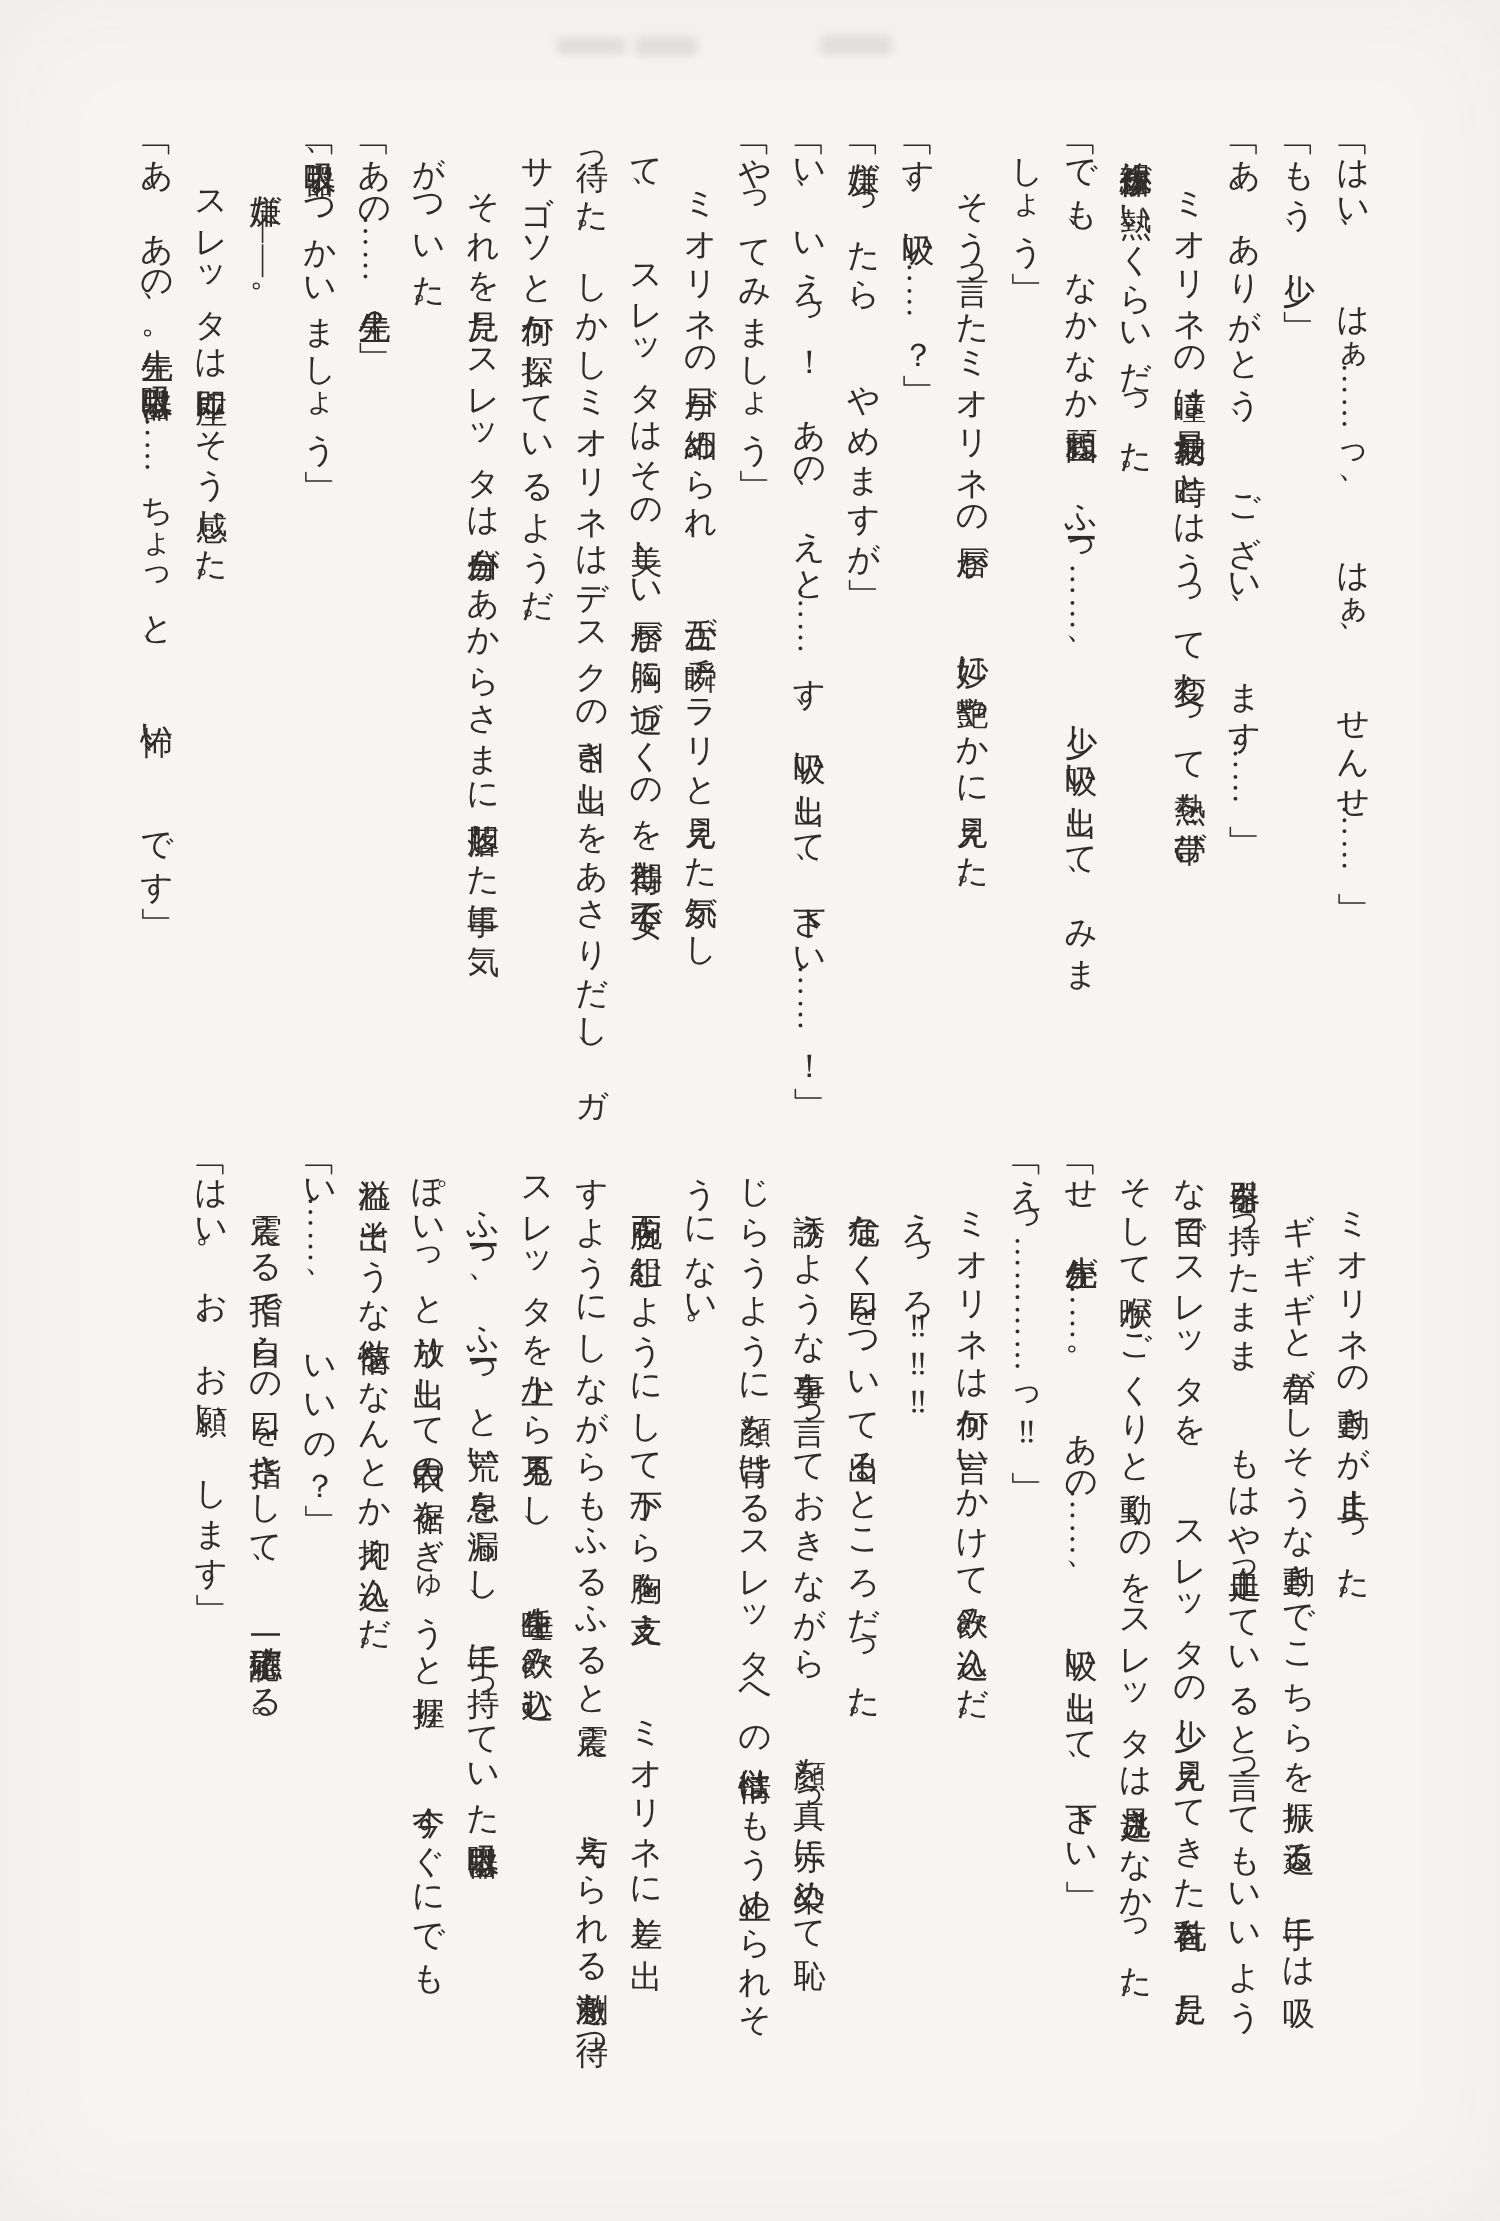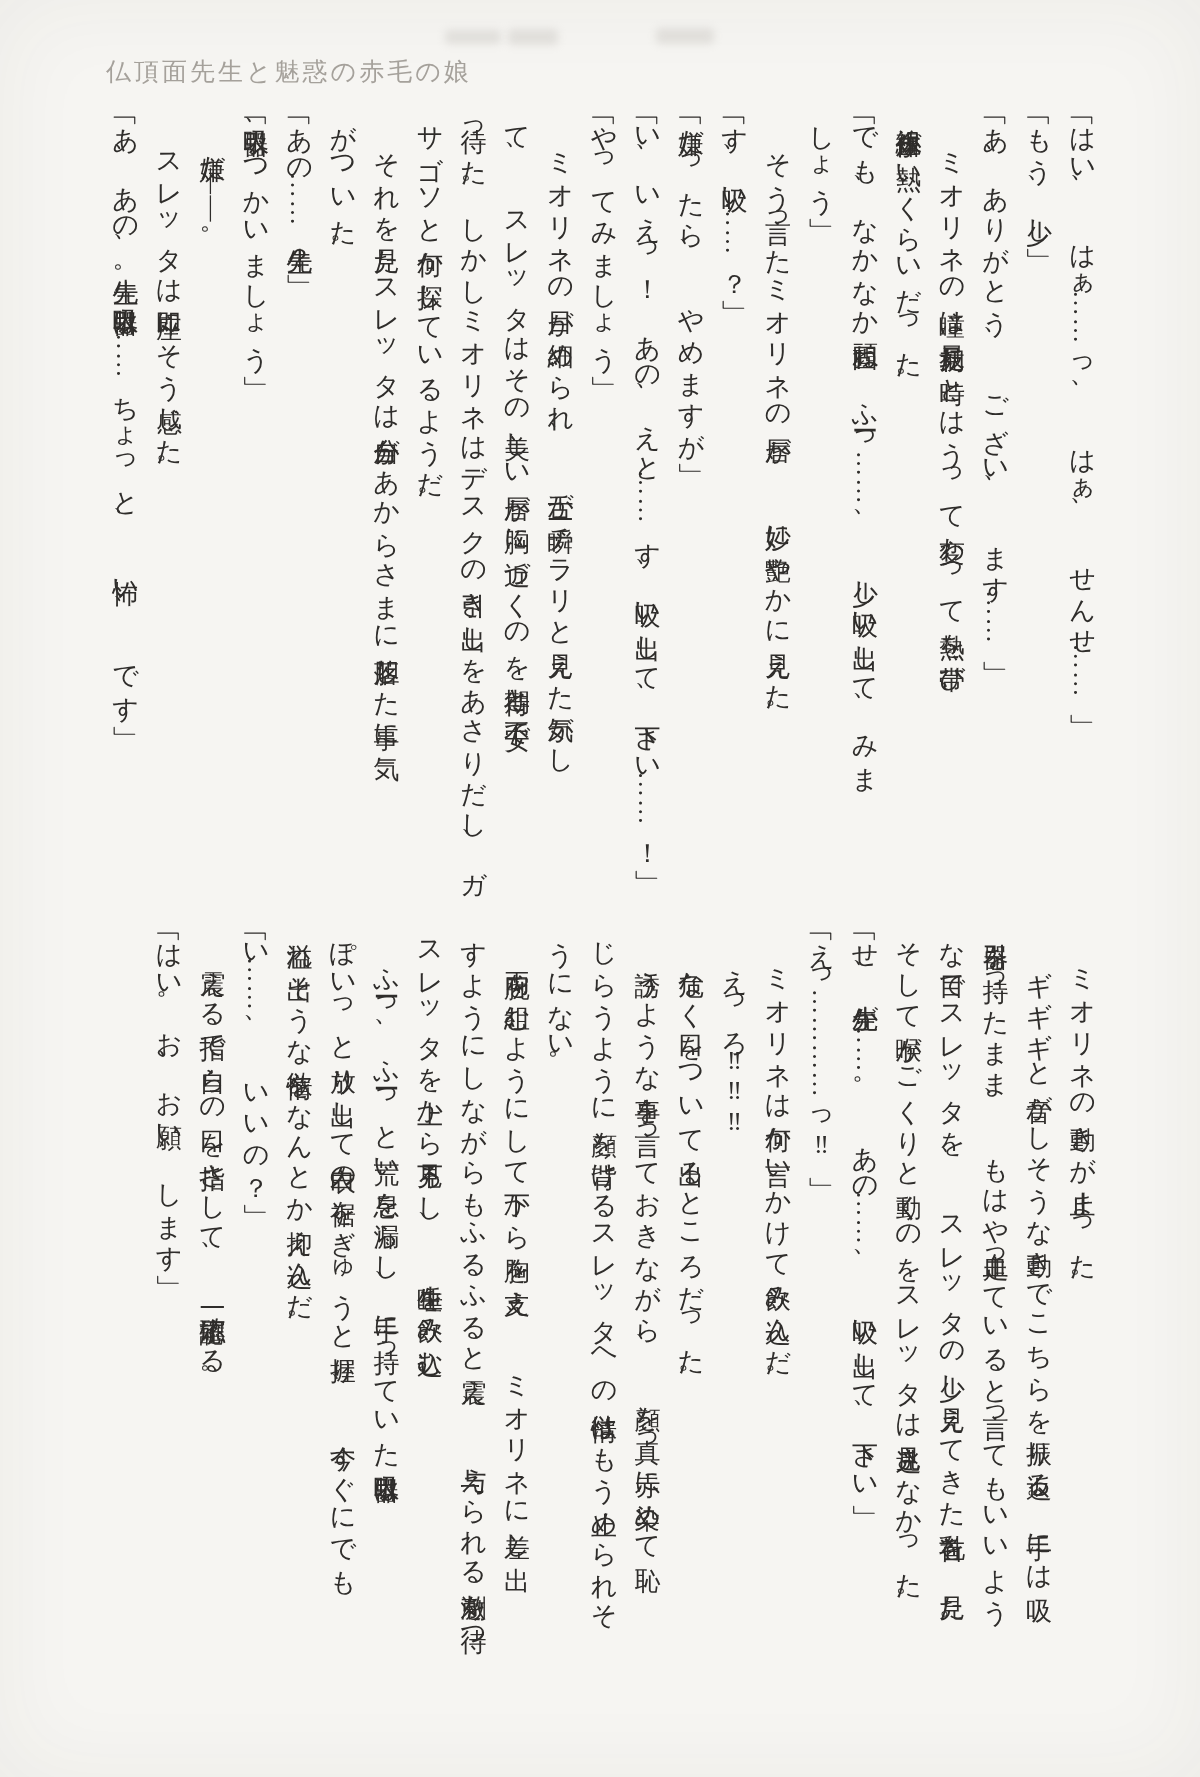--- a/index.html
+++ b/index.html
@@ -46,21 +46,20 @@
 </style>
 </head>
 <body>
 
 <div class="page">
 
   <div class="smudge" style="left:445px; top:30px; width:56px; height:14px;"></div>
   <div class="smudge" style="left:508px; top:29px; width:50px; height:16px;"></div>
   <div class="smudge" style="left:656px; top:28px; width:58px; height:16px;"></div>
 
-  <div class="running-header">仏頂面先生と魅惑の赤毛の娘</div>
 
   <div class="vblock" id="upper-block">
     <div class="tline">「はい、　はぁ……っ、　はぁ、　せんせ……」</div>
     <div class="tline">「もう、少し」</div>
     <div class="tline">「あ、ありがとう、　ござい、　ます……」</div>
     <div class="tline">　ミオリネの瞳は最初見た時とはうって変わって熱を帯び、</div>
     <div class="tline">視線自体が熱いくらいだった。</div>
     <div class="tline">「でも、なかなか頑固ね。ふーっ……、　少し吸い出して、みま</div>
     <div class="tline">しょう」</div>
     <div class="tline">　そう言ったミオリネの唇が、　妙に艶やかに見えた。</div>

